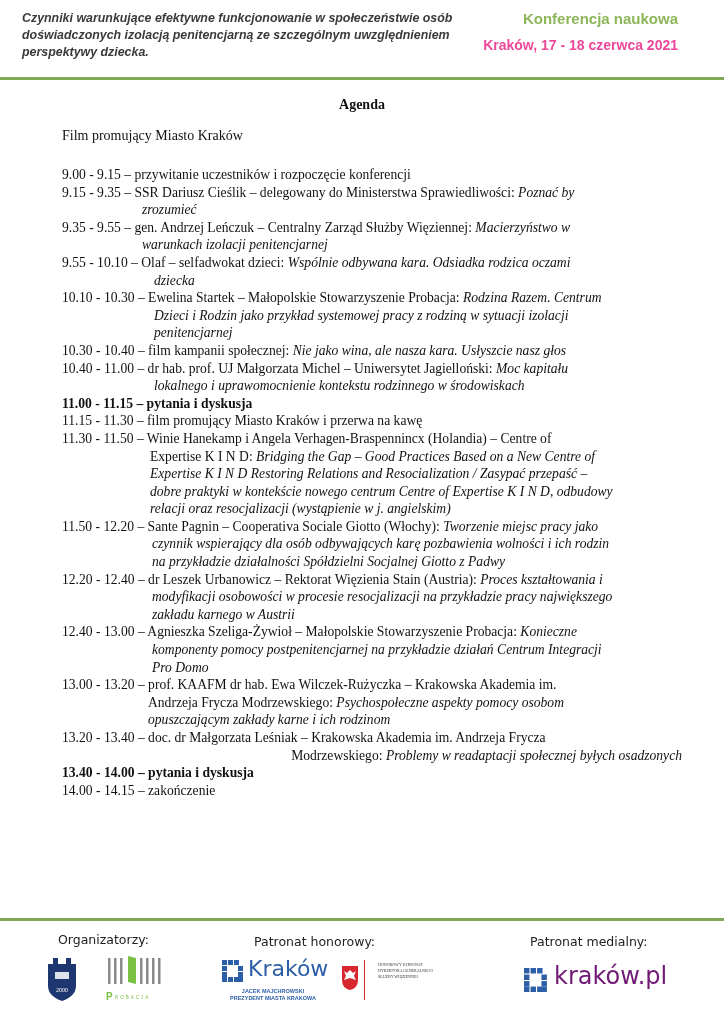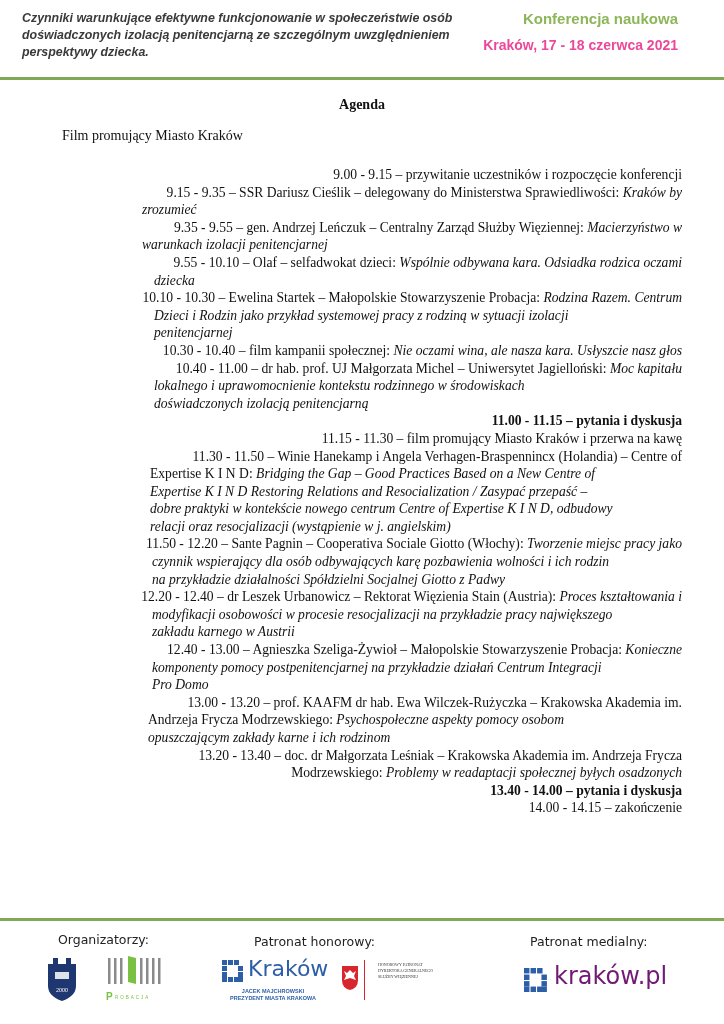--- a/index.html
+++ b/index.html
@@ -9,21 +9,21 @@
   .conf-title { position:absolute; right:18px; top:10px; font-family:"Liberation Sans", sans-serif; font-weight:bold; font-size:15px; color:#8db65a; text-align:right; }
   .conf-date { position:absolute; right:18px; top:37px; font-family:"Liberation Sans", sans-serif; font-weight:bold; font-size:14px; color:#ec4899; text-align:right; }
   .hline { position:absolute; left:0; width:724px; height:3px; background:#7fa956; }
   .hline.top { top:77px; }
   .hline.bottom { top:918px; }
 
   .agenda-title { position:absolute; left:0; width:724px; top:97px; text-align:center; font-weight:bold; font-size:14px; }
   .intro { position:absolute; left:62px; top:128px; font-size:14px; }
   .agenda { position:absolute; left:62px; top:166px; width:620px; font-size:13.6px; line-height:17.6px; }
   .item { margin:0; }
-  .item .line { display:block; white-space:nowrap;text-align:right; }
+  .item .line { display:block; white-space:nowrap; }
   .item .cont { display:block; white-space:nowrap; }
   .item.bold { font-weight:bold; }
   i { font-style:italic; }
 
   .footer { position:absolute; left:0; top:922px; width:724px; height:102px; }
   .flabel { position:absolute; font-family:"DejaVu Sans", sans-serif; font-size:12.5px; color:#222; }
   .logo { position:absolute; }
   .shield { left:46px; top:956px; width:32px; height:46px; }
   .probacja { left:104px; top:954px; width:66px; height:50px; }
   .krakow-logo { left:220px; top:958px; width:106px; height:46px; }
@@ -42,43 +42,42 @@
 <div class="hline top"></div>
 
 <div class="agenda-title">Agenda</div>
 <div class="intro">Film promujący Miasto Kraków</div>
 
 <div class="agenda" id="agenda-list">
     <div class="item">
       <span class="line"><span>9.00 - 9.15 – przywitanie uczestników i rozpoczęcie konferencji</span><i></i></span>
     </div>
     <div class="item">
-      <span class="line"><span>9.15 - 9.35 – SSR Dariusz Cieślik – delegowany do Ministerstwa Sprawiedliwości: </span><i>Kraków by</i></span>
+      <span class="line"><span>9.15 - 9.35 – SSR Dariusz Cieślik – delegowany do Ministerstwa Sprawiedliwości: </span><i>Poznać by</i></span>
       <span class="cont" style="padding-left: 80px;"><span></span><i>zrozumieć</i></span>
     </div>
     <div class="item">
       <span class="line"><span>9.35 - 9.55 – gen. Andrzej Leńczuk – Centralny Zarząd Służby Więziennej: </span><i>Macierzyństwo w</i></span>
       <span class="cont" style="padding-left: 80px;"><span></span><i>warunkach izolacji penitencjarnej</i></span>
     </div>
     <div class="item">
       <span class="line"><span>9.55 - 10.10 – Olaf – selfadwokat dzieci: </span><i>Wspólnie odbywana kara. Odsiadka rodzica oczami</i></span>
       <span class="cont" style="padding-left: 92px;"><span></span><i>dziecka</i></span>
     </div>
     <div class="item">
       <span class="line"><span>10.10 - 10.30 – Ewelina Startek – Małopolskie Stowarzyszenie Probacja: </span><i>Rodzina Razem. Centrum</i></span>
       <span class="cont" style="padding-left: 92px;"><span></span><i>Dzieci i Rodzin jako przykład systemowej pracy z rodziną w sytuacji izolacji</i></span>
       <span class="cont" style="padding-left: 92px;"><span></span><i>penitencjarnej</i></span>
     </div>
     <div class="item">
-      <span class="line"><span>10.30 - 10.40 – film kampanii społecznej: </span><i>Nie oczami wina, ale nasza kara. Usłyszcie nasz głos</i></span>
+      <span class="line"><span>10.30 - 10.40 – film kampanii społecznej: </span><i>Nie jako wina, ale nasza kara. Usłyszcie nasz głos</i></span>
     </div>
     <div class="item">
       <span class="line"><span>10.40 - 11.00 – dr hab. prof. UJ Małgorzata Michel – Uniwersytet Jagielloński: </span><i>Moc kapitału</i></span>
       <span class="cont" style="padding-left: 92px;"><span></span><i>lokalnego i uprawomocnienie kontekstu rodzinnego w środowiskach</i></span>
-      <span class="cont" style="padding-left: 92px;"><span></span><i>doświadczonych izolacją penitencjarną</i></span>
     </div>
     <div class="item bold">
       <span class="line"><span>11.00 - 11.15 – pytania i dyskusja</span><i></i></span>
     </div>
     <div class="item">
       <span class="line"><span>11.15 - 11.30 – film promujący Miasto Kraków i przerwa na kawę</span><i></i></span>
     </div>
     <div class="item">
       <span class="line"><span>11.30 - 11.50 – Winie Hanekamp i Angela Verhagen-Braspennincx (Holandia) – Centre of</span><i></i></span>
       <span class="cont" style="padding-left: 88px;"><span>Expertise K I N D: </span><i>Bridging the Gap – Good Practices Based on a New Centre of</i></span>

